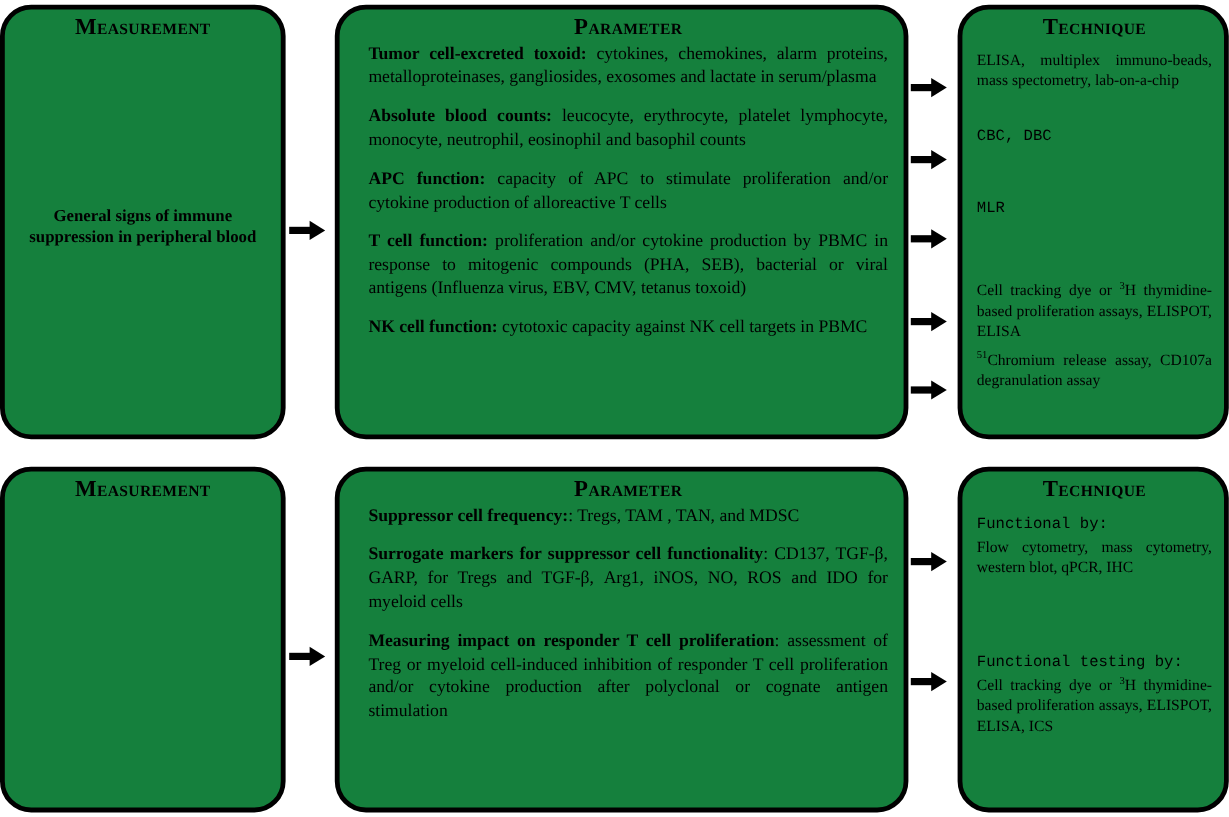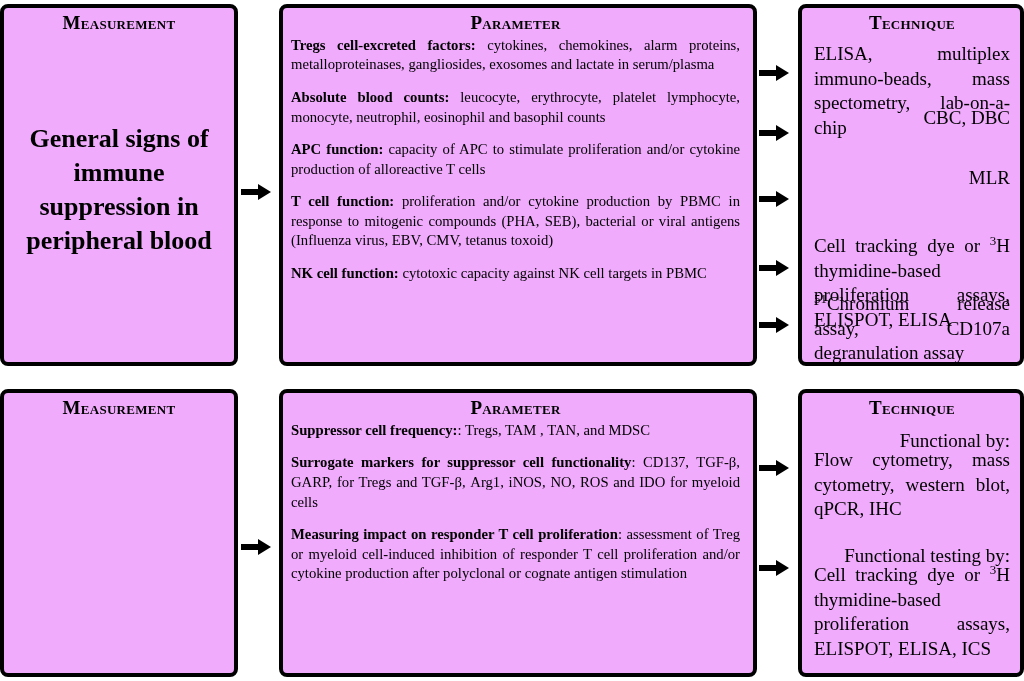--- a/index.html
+++ b/index.html
@@ -22,23 +22,23 @@
     width: 1024px;
     display: flex;
     flex-direction: row;
     align-items: stretch;
   }
   #panel-top    { top: 4px;   height: 362px; }
   #panel-bottom { top: 389px; height: 288px; }
 
   .box {
     border: 4px solid #000000;
-    border-radius: 8px;
+    border-radius: 26px;
     box-sizing: border-box;
-    background: #f0abfc;
+    background: #15803d;
     position: relative;
   }
 
   .col-measurement { width: 238px; flex: 0 0 238px; }
   .col-parameter   { width: 478px; flex: 0 0 478px; }
   .col-technique   { width: 226px; flex: 0 0 226px; }
 
   .arrow-gap {
     flex: 1 1 auto;
     position: relative;
@@ -62,54 +62,54 @@
   .measurement-body {
     flex: 1 1 auto;
     display: flex;
     align-items: center;
     justify-content: center;
     padding: 0 10px 16px 10px;
   }
   .measurement-text {
     text-align: center;
     font-weight: 700;
-    font-size: 26px;
+    font-size: 14px;
     line-height: 1.30;
   }
 
   
   .col-parameter {
-    padding: 0 13px 0 8px;
+    padding: 0 13px 0 24px;
   }
   .param-list {
     margin-top: 2px;
   }
   .param-item {
     text-align: justify;
     text-justify: inter-word;
     font-size: 14.7px;
     line-height: 1.33;
     margin-bottom: 13px;
   }
   .param-item b { font-weight: 700; }
 
   
   .col-technique {
     padding: 0 10px 0 12px;
   }
   .tech-item {
     text-align: justify;
     text-justify: inter-word;
-    font-size: 19px;
+    font-size: 13px;
     line-height: 1.30;
     position: absolute;
     left: 12px;
     right: 10px;
   }
-  .tech-item.plain { text-align: right; }
+  .tech-item.plain { text-align: left; font-family: Liberation Mono, monospace; }
   sup { font-size: 0.68em; vertical-align: super; line-height: 0; }
 
   
   .arrow {
     position: absolute;
     width: 30px;
     height: 16px;
   }
   .arrow .shaft {
     position: absolute;
@@ -145,21 +145,21 @@
   <div class="arrow-gap">
     <div class="arrow" style="left:3px; top:180px;">
       <div class="shaft"></div>
       <div class="head"></div>
     </div>
   </div>
 
   <div class="box col-parameter">
     <div class="box-title">Parameter</div>
     <div class="param-list">
-      <div class="param-item"><b>Tregs cell-excreted factors:</b><span> cytokines, chemokines, alarm proteins, metalloproteinases, gangliosides, exosomes and lactate in serum/plasma</span></div>
+      <div class="param-item"><b>Tumor cell-excreted toxoid:</b><span> cytokines, chemokines, alarm proteins, metalloproteinases, gangliosides, exosomes and lactate in serum/plasma</span></div>
       <div class="param-item"><b>Absolute blood counts:</b><span> leucocyte, erythrocyte, platelet lymphocyte, monocyte, neutrophil, eosinophil and basophil counts</span></div>
       <div class="param-item"><b>APC function:</b><span> capacity of APC to stimulate proliferation and/or cytokine production of alloreactive T cells</span></div>
       <div class="param-item"><b>T cell function:</b><span> proliferation and/or cytokine production by PBMC in response to mitogenic compounds (PHA, SEB), bacterial or viral antigens (Influenza virus, EBV, CMV, tetanus toxoid)</span></div>
       <div class="param-item"><b>NK cell function:</b><span> cytotoxic capacity against NK cell targets in PBMC</span></div>
     </div>
   </div>
 
   <div class="arrow-gap">
     <div class="arrow" style="left:2px; top:61px;">
       <div class="shaft"></div>

